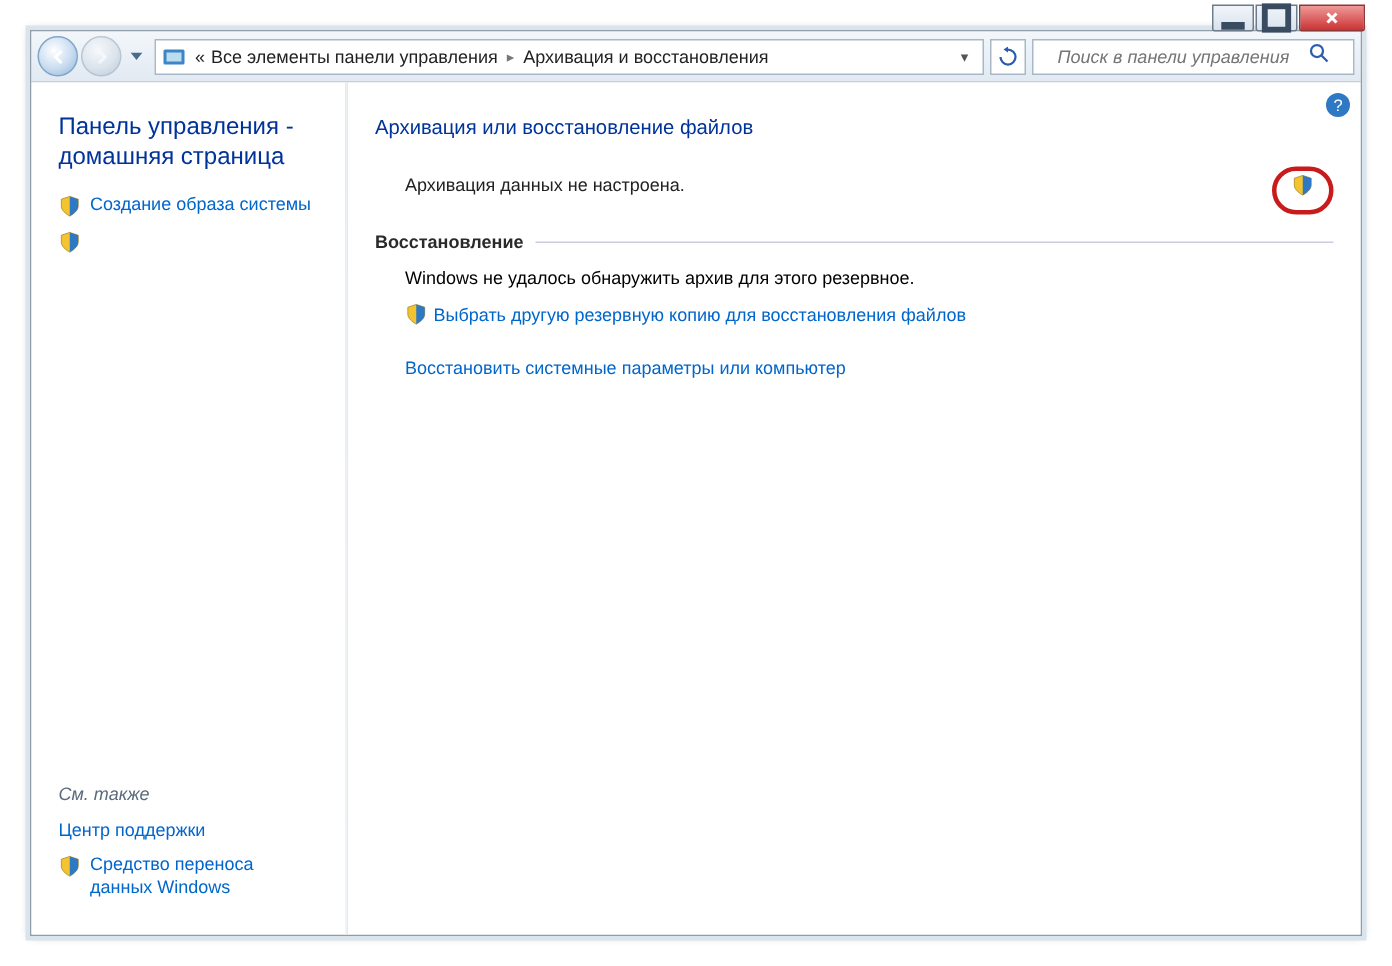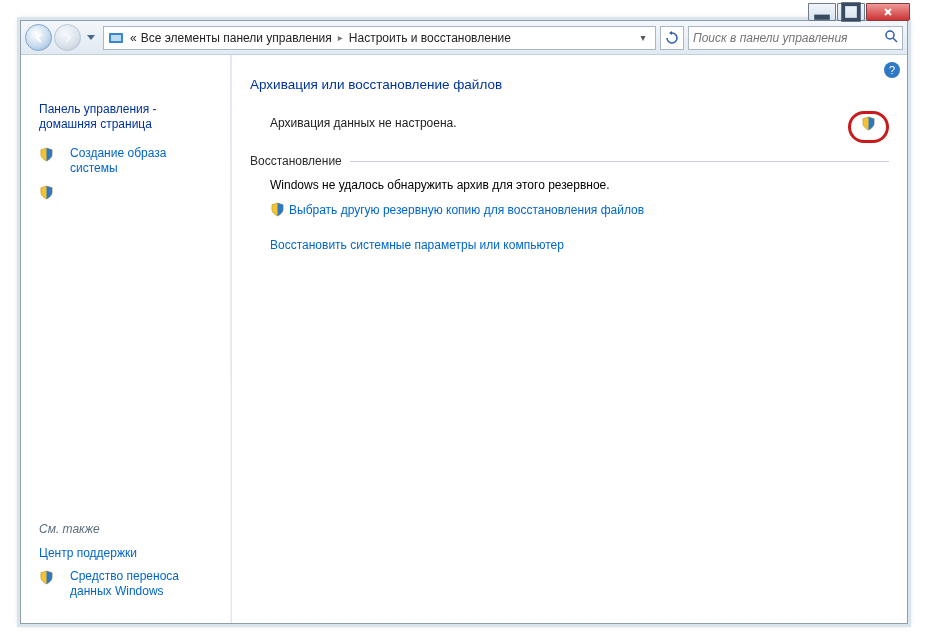--- a/index.html
+++ b/index.html
@@ -18,30 +18,30 @@
 .nav-btn { width: 27px; height: 27px; border-radius: 50%; margin-right: 2px; background: radial-gradient(circle at 40% 35%, #fff, #c9dcf0 55%, #8fb3d8); border: 1px solid #7fa5c8; display:flex;align-items:center;justify-content:center; }
 .nav-btn.disabled { filter: grayscale(.5); opacity:.55; }
 .nav-btn svg { width:14px;height:14px; }
 .nav-drop { width: 16px; display: flex; align-items:center; justify-content:center; }
 .breadcrumb { flex: 1; height: 24px; border: 1px solid #a9b8c6; background: #fff; margin: 0 4px; display:flex; align-items:center; padding: 0 4px; font-size: 12px; color: #222; }
 .bc-icon { width:16px;height:16px; margin-right:4px;}
 .bc-sep { padding: 0 4px; color:#777; font-size:10px;}
 .bc-seg { padding: 0 2px; height:100%; display:flex; align-items:center; }
 .bc-drop { margin-left:auto; width:16px; text-align:center; color:#555; font-size:10px;}
 .refresh-btn { width: 24px; height: 24px; border:1px solid #a9b8c6; background:#fff; display:flex;align-items:center;justify-content:center; margin-right:4px;}
-.search { width: 215px; height: 24px; border:1px solid #a9b8c6; background:#fff; display:flex; align-items:center; padding:0 4px; }
+.search { width: 215px; height: 24px; border:1px solid #a9b8c6; background:#fff; display:flex; align-items:center; padding:0 16px; }
 .search input { border:none; outline:none; width:100%; font-size:12px; font-style:italic; color:#888; background:transparent;}
 .search .mag { color:#2a5db0; margin-left:4px;}
 .mag svg { width:14px; height:14px; }
 
 .body { display: flex; height: calc(100% - 34px); }
 .sidebar { width: 210px; background: #fff; border-right: 0; padding: 10px 0; display:flex; flex-direction:column; }
 .sidebar .top { padding: 6px 12px; }
-.sb-home { color: #003399; font-size: 12px; line-height: 1.25; padding: 4px 6px 10px; margin-top: 27px; }
-.sb-link { display:flex; align-items:flex-start; gap:16px; font-size:12px; color:#0066cc; padding:4px 6px; cursor:pointer; line-height:1.25;}
+.sb-home { color: #003399; font-size: 16px; line-height: 1.25; padding: 4px 6px 10px; }
+.sb-link { display:flex; align-items:flex-start; gap:6px; font-size:12px; color:#0066cc; padding:4px 6px; cursor:pointer; line-height:1.25;}
 .sb-link .shield { flex-shrink:0; margin-top:1px;}
 .spacer { flex: 1; }
 .bottom { padding: 6px 12px 10px; }
 .see-also { font-size: 12px; color: #5a6b7c; padding: 4px 6px 6px; font-style: italic; }
 
 .main { flex:1; background:#fff; padding: 0; position:relative;}
 .help-icon { position:absolute; top:6px; right:6px; width:18px; height:18px; }
 .content { padding: 22px 18px 10px 18px; }
 h2.page-title { color: #003399; font-size: 13.5px; font-weight: 400; margin-bottom: 22px; }
 .section-header { display:flex; align-items:center; gap:8px; font-size:12px; color:#2a2a2a; margin-bottom: 8px;}
@@ -104,21 +104,21 @@
           </svg>
         </div>
   <div class="breadcrumb">
     <span class="bc-icon"><svg viewBox="0 0 16 16">
               <rect x="1" y="3" width="14" height="10" rx="1" fill="#3a86c8"></rect>
               <rect x="3" y="5" width="10" height="6" fill="#bde"></rect>
             </svg></span>
     <span class="bc-seg">«</span>
     <span class="bc-seg">Все элементы панели управления</span>
     <span class="bc-sep">▸</span>
-    <span class="bc-seg">Настроить и восстановление</span>
+    <span class="bc-seg">Архивация и восстановления</span>
     <span class="bc-drop">▾</span>
   </div>
   <div class="refresh-btn">
           <svg width="14" height="14" viewBox="0 0 14 14">
             <path d="M7 2 A5 5 0 1 1 2 7" fill="none" stroke="#2a5db0" stroke-width="1.5"></path>
             <path d="M7 0 L7 4 L4 2 Z" fill="#2a5db0"></path>
           </svg>
         </div>
   <div class="search">
     <input placeholder="Поиск в панели управления" style="">
@@ -178,21 +178,21 @@
             <span class="link">
               <span class="shield"><svg viewBox="0 0 16 16">
                         <path d="M8 1 L14 3 V8 C14 12 8 15 8 15 C8 15 2 12 2 8 V3 Z" fill="#f3c430" stroke="#a27c12" stroke-width=".5"></path>
                         <path d="M8 1 L14 3 V8 C14 12 8 15 8 15 V1 Z" fill="#2f78c4"></path>
                       </svg></span>
             </span>
           </span>
         </span>
       </div>
 
-      <div class="section-header" style="margin-top:10px;">
+      <div class="section-header" style="margin-top:10px;font-weight:bold;">
         <span>Восстановление</span>
         <span class="line"></span>
       </div>
       <div class="sub-links">
         <div class="txt" style="font-size:12px;padding:2px 0 6px;">Windows не удалось обнаружить архив для этого резервное.</div>
         <div class="link">
           <span class="shield"><svg viewBox="0 0 16 16">
                     <path d="M8 1 L14 3 V8 C14 12 8 15 8 15 C8 15 2 12 2 8 V3 Z" fill="#f3c430" stroke="#a27c12" stroke-width=".5"></path>
                     <path d="M8 1 L14 3 V8 C14 12 8 15 8 15 V1 Z" fill="#2f78c4"></path>
                   </svg></span>

